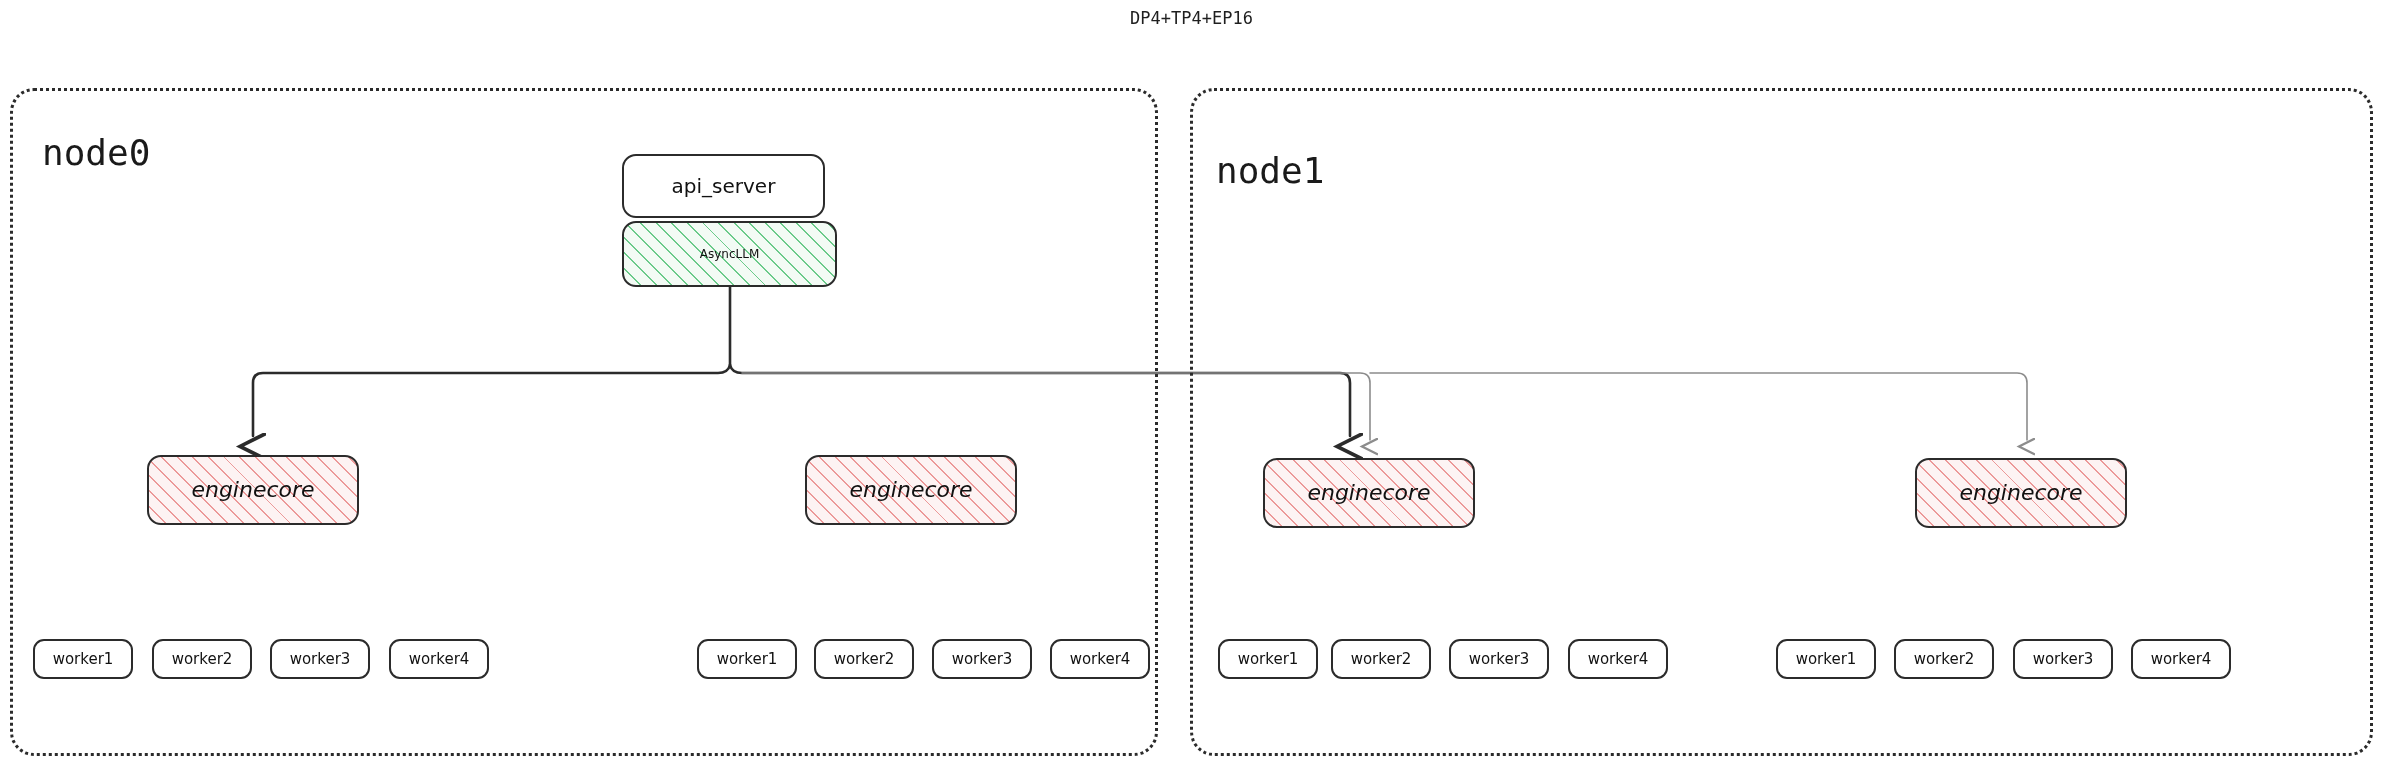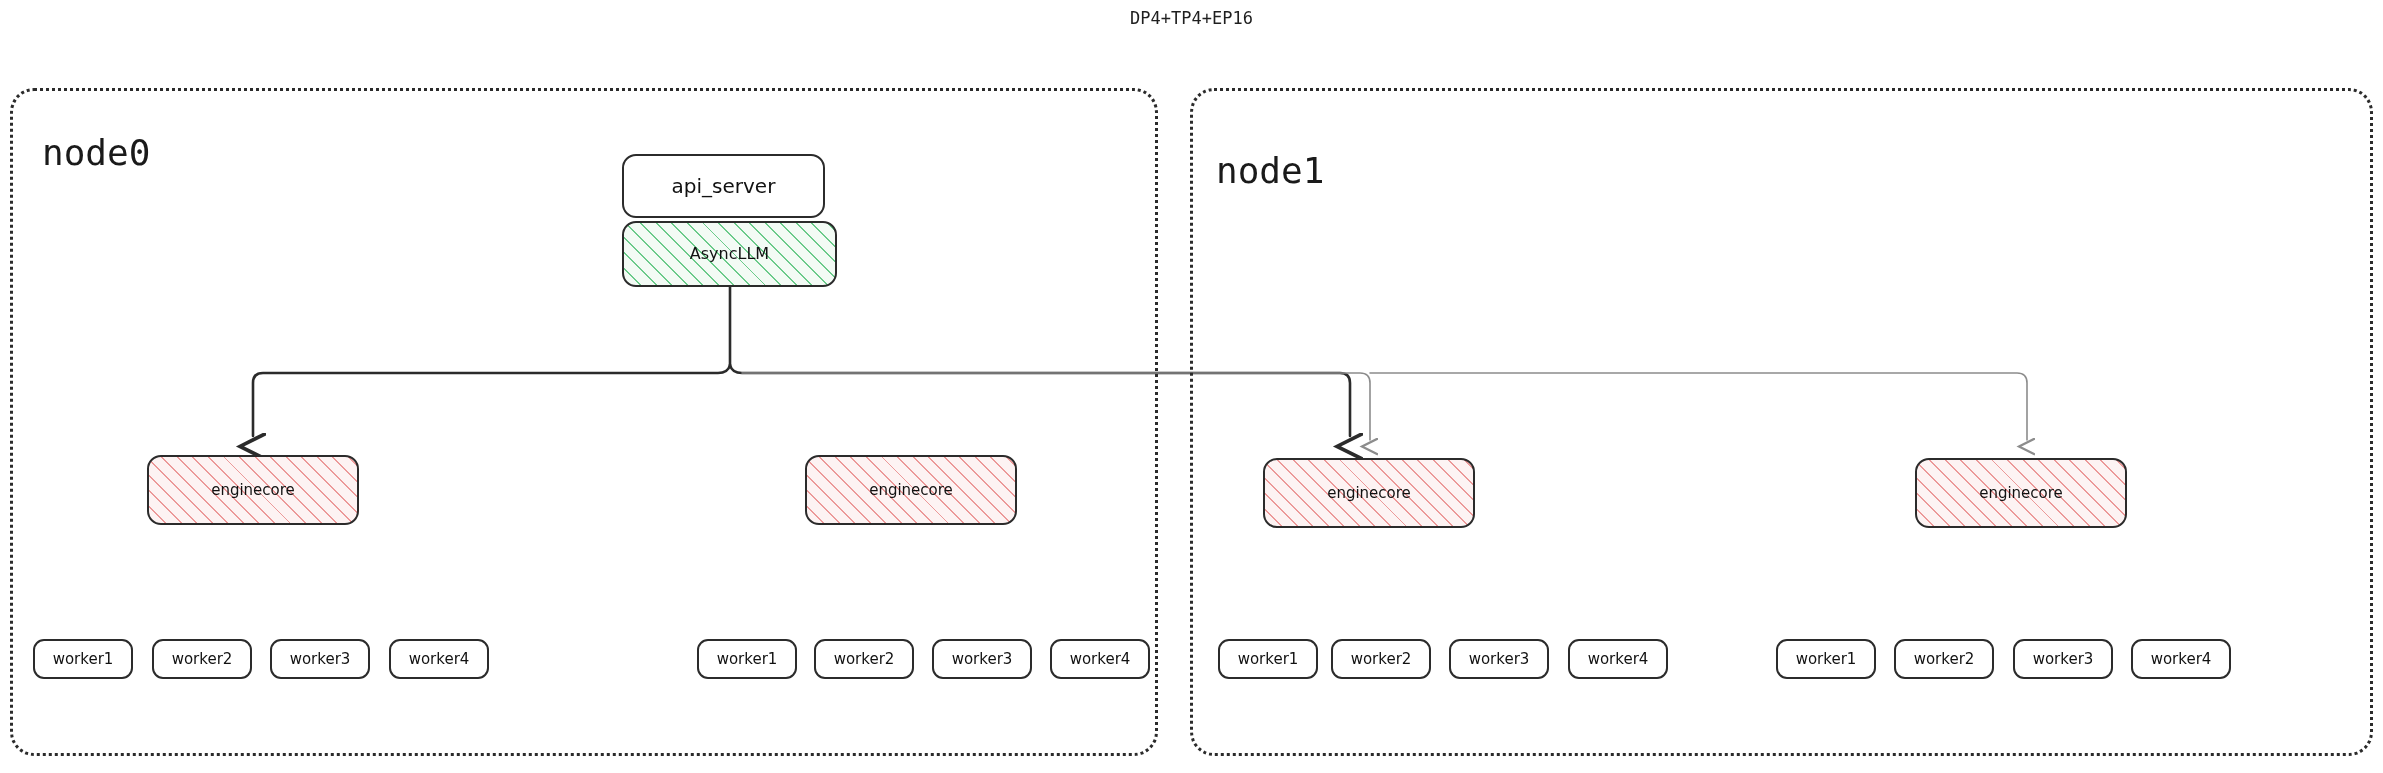--- a/index.html
+++ b/index.html
@@ -67,42 +67,43 @@
     white-space: nowrap;
   }
 
   .rnode.api {
     border-radius: 14px;
     font-size: 20px;
   }
 
   .rnode.async {
     border-radius: 14px;
-    font-size: 16px;
+    font-size: 12px;
     background-color: #f3fbf5;
     background-image: repeating-linear-gradient(
       45deg,
       rgba(61, 186, 102, 0.75) 0px,
       rgba(61, 186, 102, 0.75) 1.4px,
       rgba(0,0,0,0) 1.4px,
       rgba(0,0,0,0) 11px
     );
   }
 
   .rnode.enginecore {
     border-radius: 14px;
-    font-size: 15px;
+    font-size: 22px;
     background-color: #fdf3f3;
     background-image: repeating-linear-gradient(
       45deg,
       rgba(233, 137, 137, 0.85) 0px,
       rgba(233, 137, 137, 0.85) 1.4px,
       rgba(0,0,0,0) 1.4px,
       rgba(0,0,0,0) 11px
     );
+    font-style: italic;
   }
 
   .rnode.worker {
     border-radius: 11px;
     border-width: 2.2px;
     font-size: 15px;
   }
 
   .rnode > span {
     position: relative;

